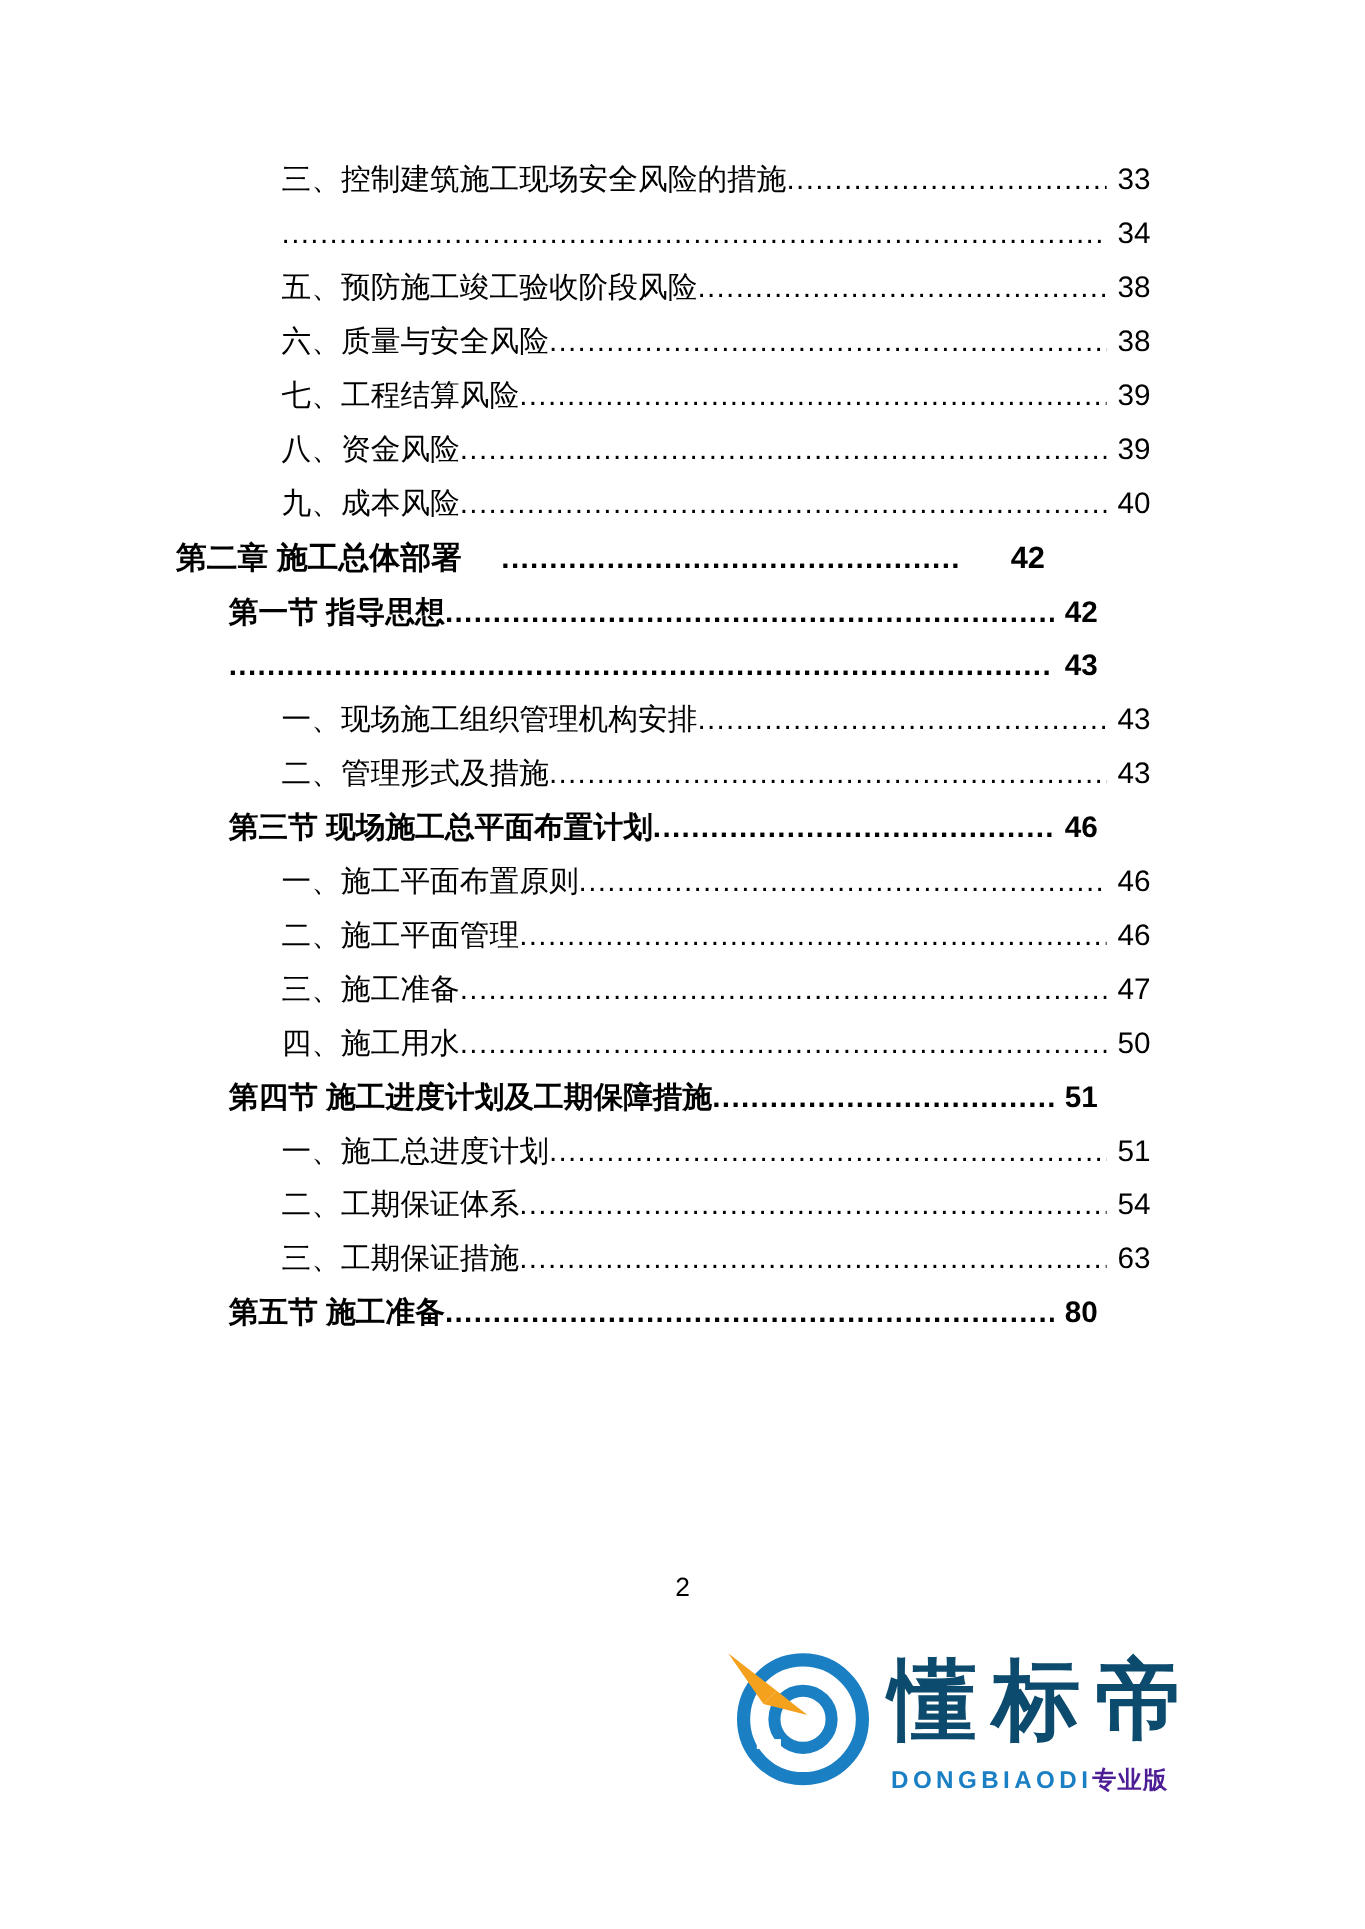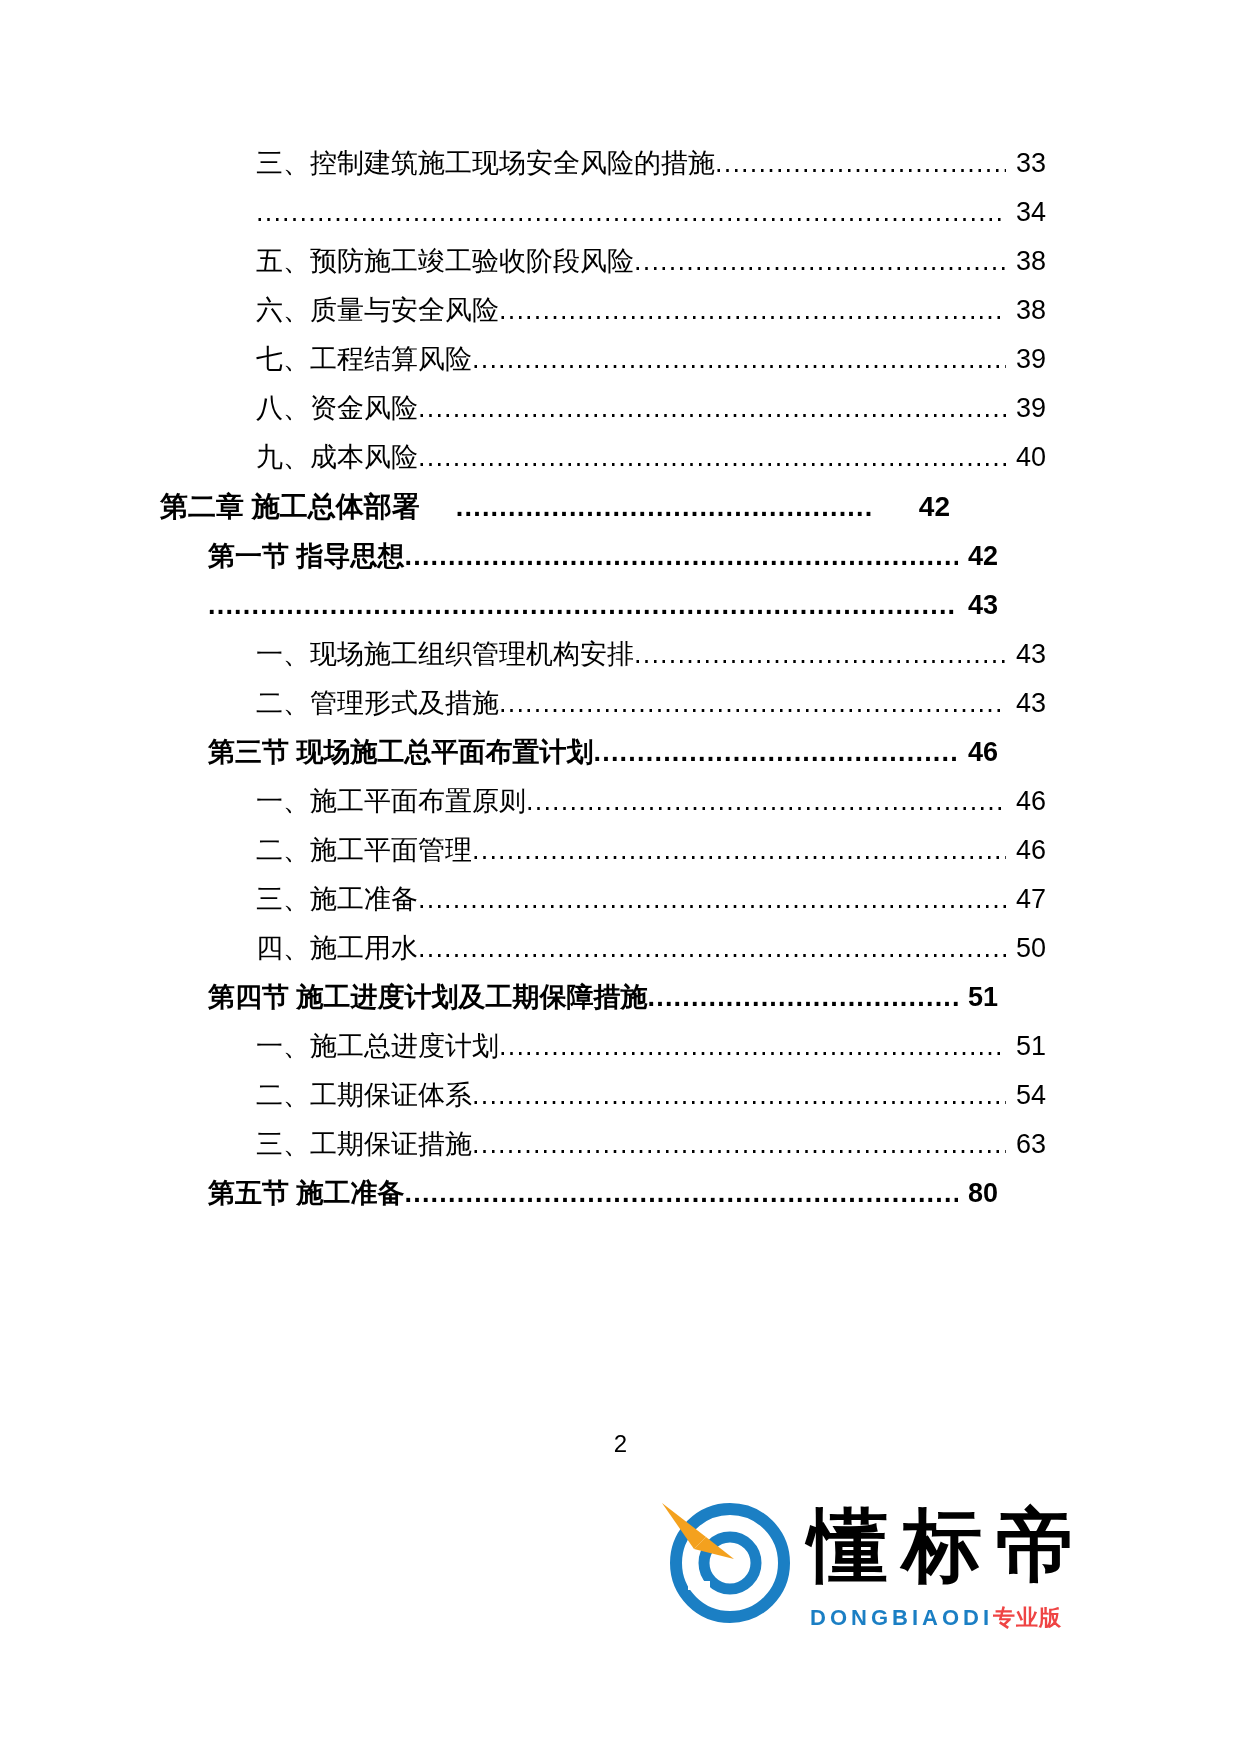--- a/index.html
+++ b/index.html
@@ -100,35 +100,35 @@
     top: 10px;
     width: 150px;
     height: 150px;
   }
   .wm-text {
     position: absolute;
     left: 160px;
     top: 18px;
     font-size: 80px;
     font-weight: bold;
-    color: #000000;
+    color: #0c4a6e;
     letter-spacing: 14px;
     font-family: "Liberation Sans", sans-serif;
   }
   .wm-sub {
     position: absolute;
     left: 162px;
     top: 128px;
     font-size: 22px;
     font-weight: bold;
     letter-spacing: 4px;
     color: #1b7fc4;
   }
   .wm-sub .cn {
-    color: #ef4444;
+    color: #4c1d95;
     letter-spacing: 1px;
   }
 </style>
 </head>
 <body>
 
 <div class="page">
 
   <div class="toc">
 

